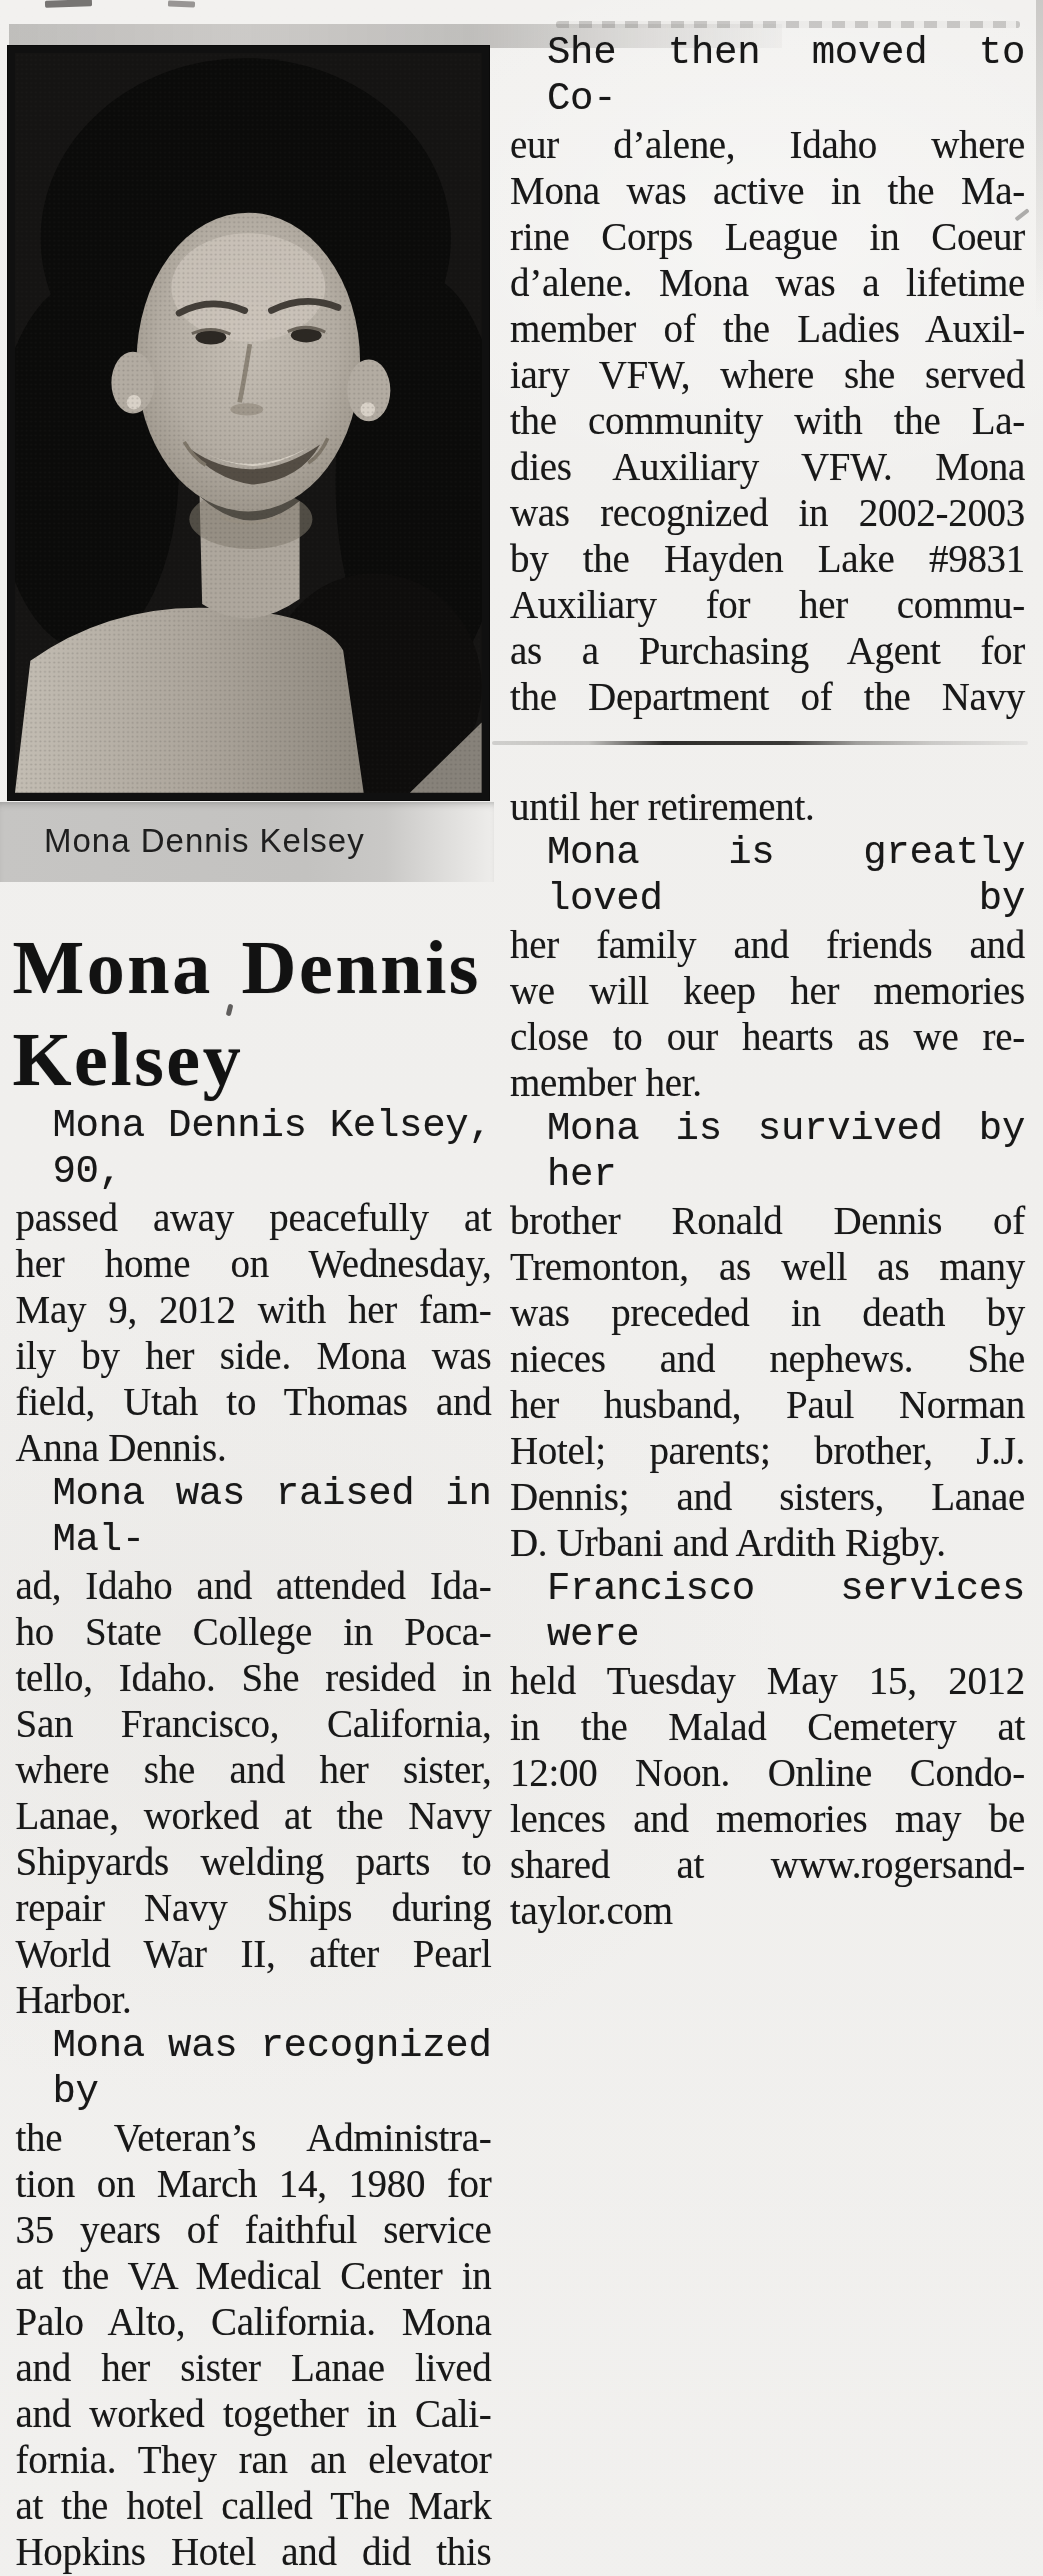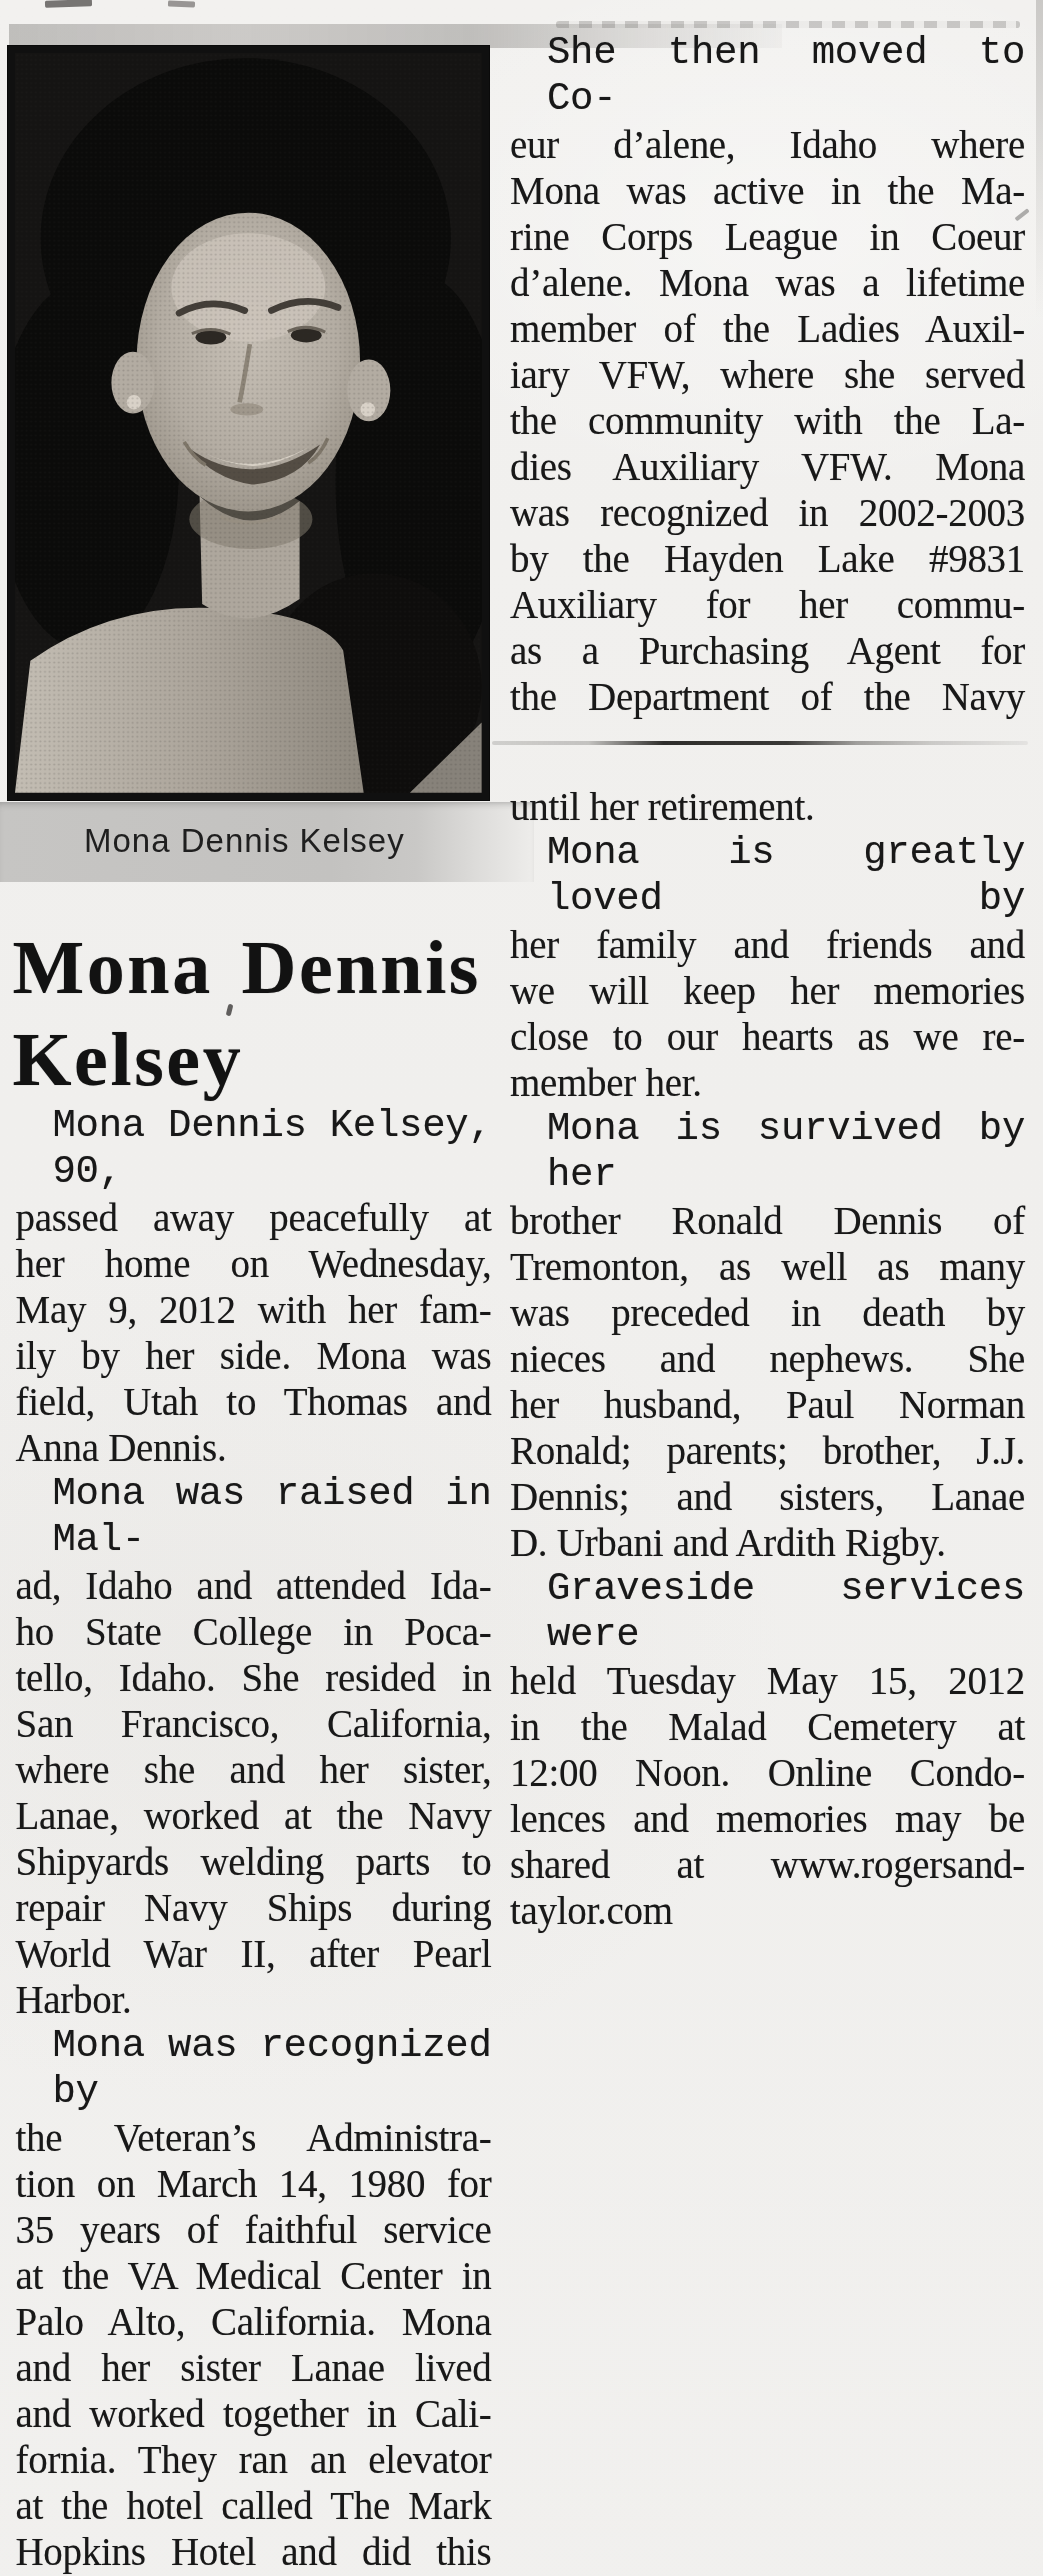--- a/index.html
+++ b/index.html
@@ -81,21 +81,20 @@
   }
 
   
   .caption-strip {
     position: absolute;
     left: 0; top: 802px;
     width: 494px; height: 80px;
     background: linear-gradient(90deg,
       #c6c5c3 0%, #c3c2c0 62%, #c9c8c6 78%, #dedddb 90%, #eeedeb 100%);
     box-shadow: inset 0 5.2px 7.2px -4.1px rgba(90,90,90,0.45);
-    padding-left: 40px;
   }
   .caption-strip .caption-text {
     display: block;
     padding-left: 44px;
     line-height: 77px;
     font-family: "Liberation Sans", "DejaVu Sans", sans-serif;
     font-size: 33px;
     letter-spacing: 1px;
     color: #1f1f1f;
     white-space: nowrap;
@@ -284,24 +283,24 @@
       <div class="line">her family and friends and</div>
       <div class="line">we will keep her memories</div>
       <div class="line">close to our hearts as we re-</div>
       <div class="line last">member her.</div>
       <div class="line indent">Mona is survived by her</div>
       <div class="line">brother Ronald Dennis of</div>
       <div class="line">Tremonton, as well as many</div>
       <div class="line">was preceded in death by</div>
       <div class="line">nieces and nephews. She</div>
       <div class="line">her husband, Paul Norman</div>
-      <div class="line">Ronald; parents; brother, J.J.</div>
+      <div class="line">Hotel; parents; brother, J.J.</div>
       <div class="line">Dennis; and sisters, Lanae</div>
       <div class="line last">D. Urbani and Ardith Rigby.</div>
-      <div class="line indent">Graveside services were</div>
+      <div class="line indent">Francisco services were</div>
       <div class="line">held Tuesday May 15, 2012</div>
       <div class="line">in the Malad Cemetery at</div>
       <div class="line">12:00 Noon. Online Condo-</div>
       <div class="line">lences and memories may be</div>
       <div class="line">shared at www.rogersand-</div>
       <div class="line last">taylor.com</div>
     </div>
 
 </div>
 

